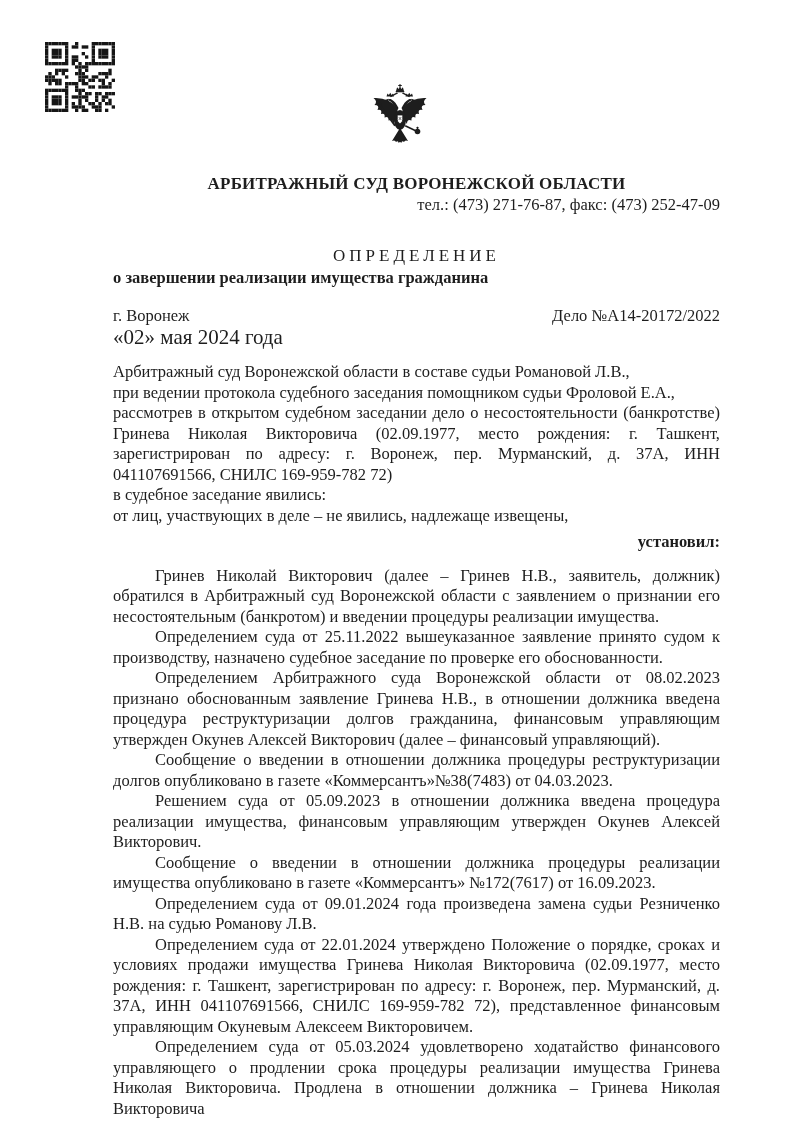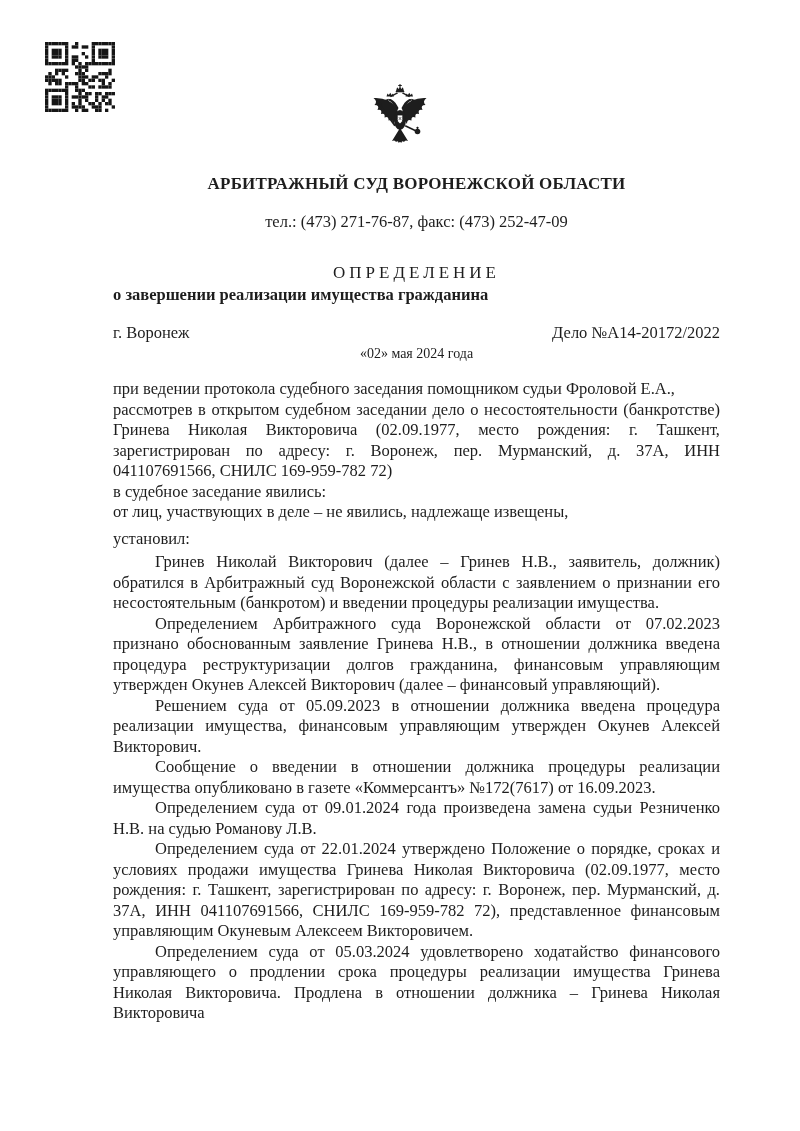--- a/index.html
+++ b/index.html
@@ -7,29 +7,29 @@
     position:relative;width:800px;height:1131px;background:#ffffff;
     font-family:"Liberation Serif","DejaVu Serif",serif;color:#1d1d1d;
     overflow:hidden;margin:0 auto;
   }
   .qr{position:absolute;left:45px;top:42px;width:70px;height:70px;}
   .content{padding:0 80px 0 113px;}
   .emblem-wrap{text-align:center;padding-top:84px;line-height:0;}
   .emblem-wrap svg{display:inline-block;}
   .court-name{text-align:center;font-weight:bold;font-size:17px;line-height:21px;margin-top:14px;letter-spacing:0.2px;}
   .court-address{text-align:center;font-size:16.5px;line-height:21px;}
-  .court-contacts{text-align:center;font-size:16.5px;line-height:21px;margin-top:17px;}
+  .court-contacts{text-align:right;font-size:16.5px;line-height:21px;}
   .doc-title{text-align:center;font-weight:normal;font-size:17px;line-height:20px;letter-spacing:4px;margin-top:31px;}
   .doc-subtitle{text-align:left;font-weight:bold;font-size:16.5px;line-height:20px;margin-top:2px;}
   .case-row{display:flex;justify-content:space-between;margin-top:18px;font-size:16.5px;line-height:20.5px;}
-  .date-line{font-size:14px;line-height:20.5px;text-align:center;}
+  .date-line{font-size:21px;line-height:20.5px;}
   .bodytext{margin-top:15px;font-size:16.5px;line-height:20.5px;}
   .line{text-align:left;}
   .just{text-align:justify;}
-  .ustanovil{text-align:left;margin:6px 0 3px 0;}
+  .ustanovil{text-align:right;margin:6px 0 13px 0;font-weight:bold;}
   .para{text-align:justify;text-indent:42px;margin:0;hyphens:none;}
 </style>
 </head>
 <body>
 
 <div class="page">
 
   <div class="qr" id="qr"><svg width="70" height="70" viewBox="0 0 70 70" xmlns="http://www.w3.org/2000/svg">
         <rect width="70" height="70" fill="#fff"></rect>
         <rect x="0.00" y="0.00" width="3.33" height="3.33" fill="#161616"></rect>
@@ -308,29 +308,32 @@
     <div class="doc-title">ОПРЕДЕЛЕНИЕ</div>
     <div class="doc-subtitle">о завершении реализации имущества гражданина</div>
 
     <div class="case-row">
       <span>г. Воронеж</span>
       <span>Дело №А14-20172/2022</span>
     </div>
     <div class="date-line">«02» мая 2024 года</div>
 
     <div class="bodytext">
+      <div class="line">Арбитражный суд Воронежской области в составе судьи Романовой Л.В.,</div>
       <div class="line">при ведении протокола судебного заседания помощником судьи Фроловой Е.А.,</div>
       <div class="just">рассмотрев в открытом судебном заседании дело о несостоятельности (банкротстве) Гринева Николая Викторовича (02.09.1977, место рождения: г. Ташкент, зарегистрирован по адресу: г. Воронеж, пер. Мурманский, д. 37А, ИНН 041107691566, СНИЛС 169-959-782 72)</div>
       <div class="line">в судебное заседание явились:</div>
       <div class="line">от лиц, участвующих в деле – не явились, надлежаще извещены,</div>
 
       <div class="ustanovil">установил:</div>
 
       <p class="para">Гринев Николай Викторович (далее – Гринев Н.В., заявитель, должник) обратился в Арбитражный суд Воронежской области с заявлением о признании его несостоятельным (банкротом) и введении процедуры реализации имущества.</p>
-      <p class="para">Определением Арбитражного суда Воронежской области от 07.02.2023 признано обоснованным заявление Гринева Н.В., в отношении должника введена процедура реструктуризации долгов гражданина, финансовым управляющим утвержден Окунев Алексей Викторович (далее – финансовый управляющий).</p>
+      <p class="para">Определением суда от 25.11.2022 вышеуказанное заявление принято судом к производству, назначено судебное заседание по проверке его обоснованности.</p>
+      <p class="para">Определением Арбитражного суда Воронежской области от 08.02.2023 признано обоснованным заявление Гринева Н.В., в отношении должника введена процедура реструктуризации долгов гражданина, финансовым управляющим утвержден Окунев Алексей Викторович (далее – финансовый управляющий).</p>
+      <p class="para">Сообщение о введении в отношении должника процедуры реструктуризации долгов опубликовано в газете «Коммерсантъ»№38(7483) от 04.03.2023.</p>
       <p class="para">Решением суда от 05.09.2023 в отношении должника введена процедура реализации имущества, финансовым управляющим утвержден Окунев Алексей Викторович.</p>
       <p class="para">Сообщение о введении в отношении должника процедуры реализации имущества опубликовано в газете «Коммерсантъ» №172(7617) от 16.09.2023.</p>
       <p class="para">Определением суда от 09.01.2024 года произведена замена судьи Резниченко Н.В. на судью Романову Л.В.</p>
       <p class="para">Определением суда от 22.01.2024 утверждено Положение о порядке, сроках и условиях продажи имущества Гринева Николая Викторовича (02.09.1977, место рождения: г. Ташкент, зарегистрирован по адресу: г. Воронеж, пер. Мурманский, д. 37А, ИНН 041107691566, СНИЛС 169-959-782 72), представленное финансовым управляющим Окуневым Алексеем Викторовичем.</p>
       <p class="para">Определением суда от 05.03.2024 удовлетворено ходатайство финансового управляющего о продлении срока процедуры реализации имущества Гринева Николая Викторовича. Продлена в отношении должника – Гринева Николая Викторовича</p>
     </div>
   </div>
 </div>
 
 </body></html>

